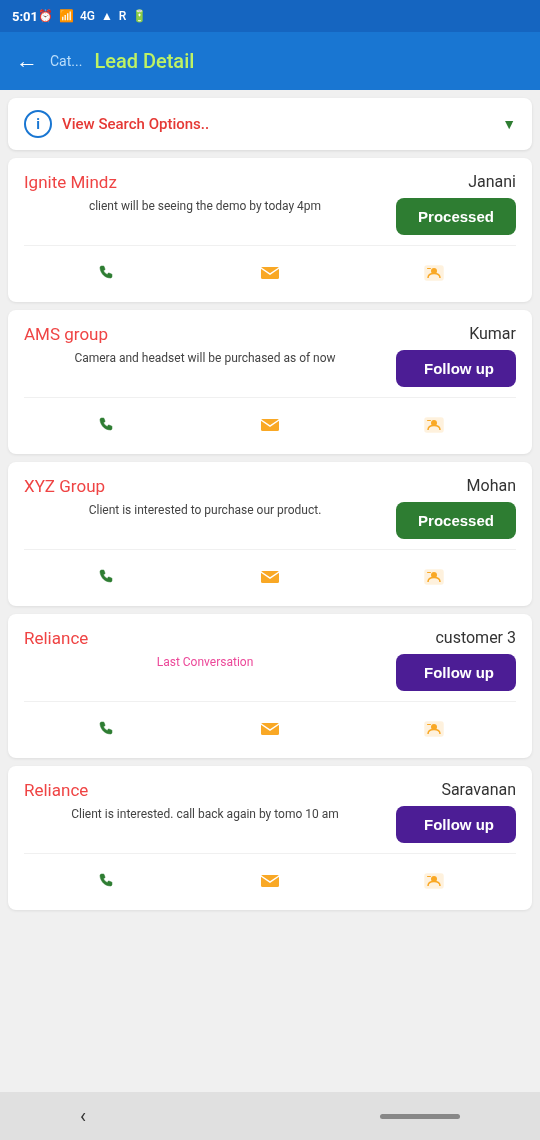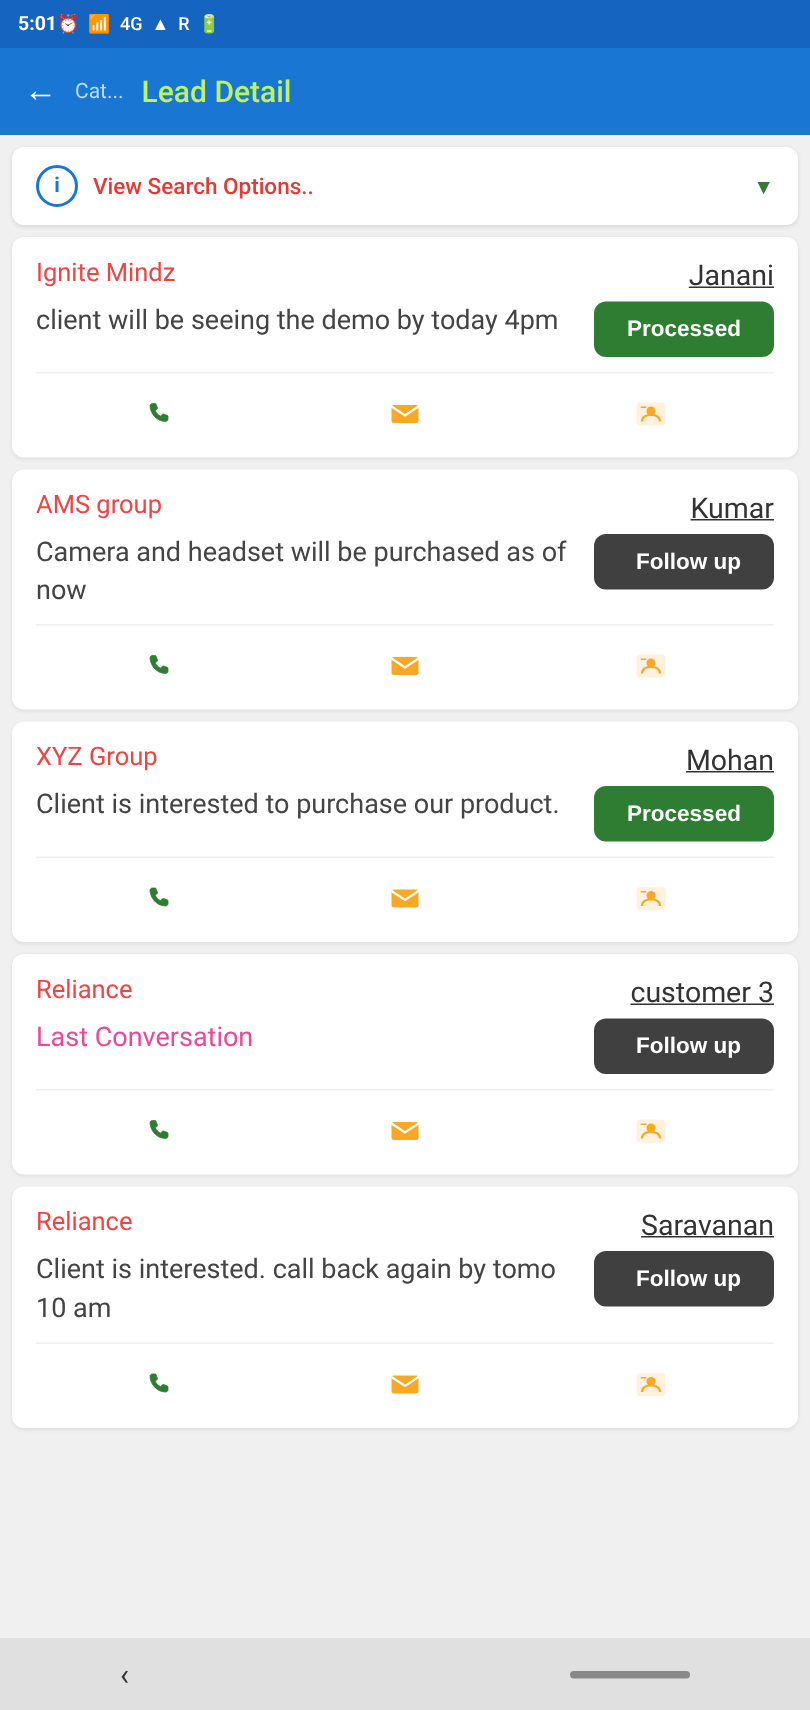--- a/index.html
+++ b/index.html
@@ -103,55 +103,55 @@
       justify-content: space-between;
       align-items: flex-start;
       margin-bottom: 6px;
     }
     .lead-name {
       font-size: 17px;
       font-weight: 400;
       color: #ef4444;
     }
     .lead-agent {
-      font-size: 19px;
+      font-size: 16px;
       color: #333;
       text-align: right;
-      text-decoration: underline;
     }
     .lead-body {
       display: flex;
       justify-content: space-between;
       align-items: flex-start;
       margin-bottom: 10px;
       gap: 10px;
     }
     .lead-note {
-      font-size: 18px;
+      font-size: 12px;
       color: #444;
       flex: 1;
       line-height: 1.4;
+      text-align: center;
     }
     .lead-note.placeholder {
       color: #ec4899;
     }
     .status-btn {
       padding: 10px 18px;
       border-radius: 8px;
       border: none;
       font-size: 15px;
       font-weight: 600;
       color: white;
       cursor: pointer;
       white-space: nowrap;
       min-width: 120px;
       text-align: center;
     }
     .status-btn.processed { background: #2e7d32; }
-    .status-btn.followup { background: #404040; padding-left: 24px; }
+    .status-btn.followup { background: #4c1d95; padding-left: 24px; }
 
     .lead-actions {
       display: flex;
       justify-content: space-around;
       align-items: center;
       padding-top: 6px;
       border-top: 1px solid #f0f0f0;
     }
     .action-icon {
       width: 40px;

